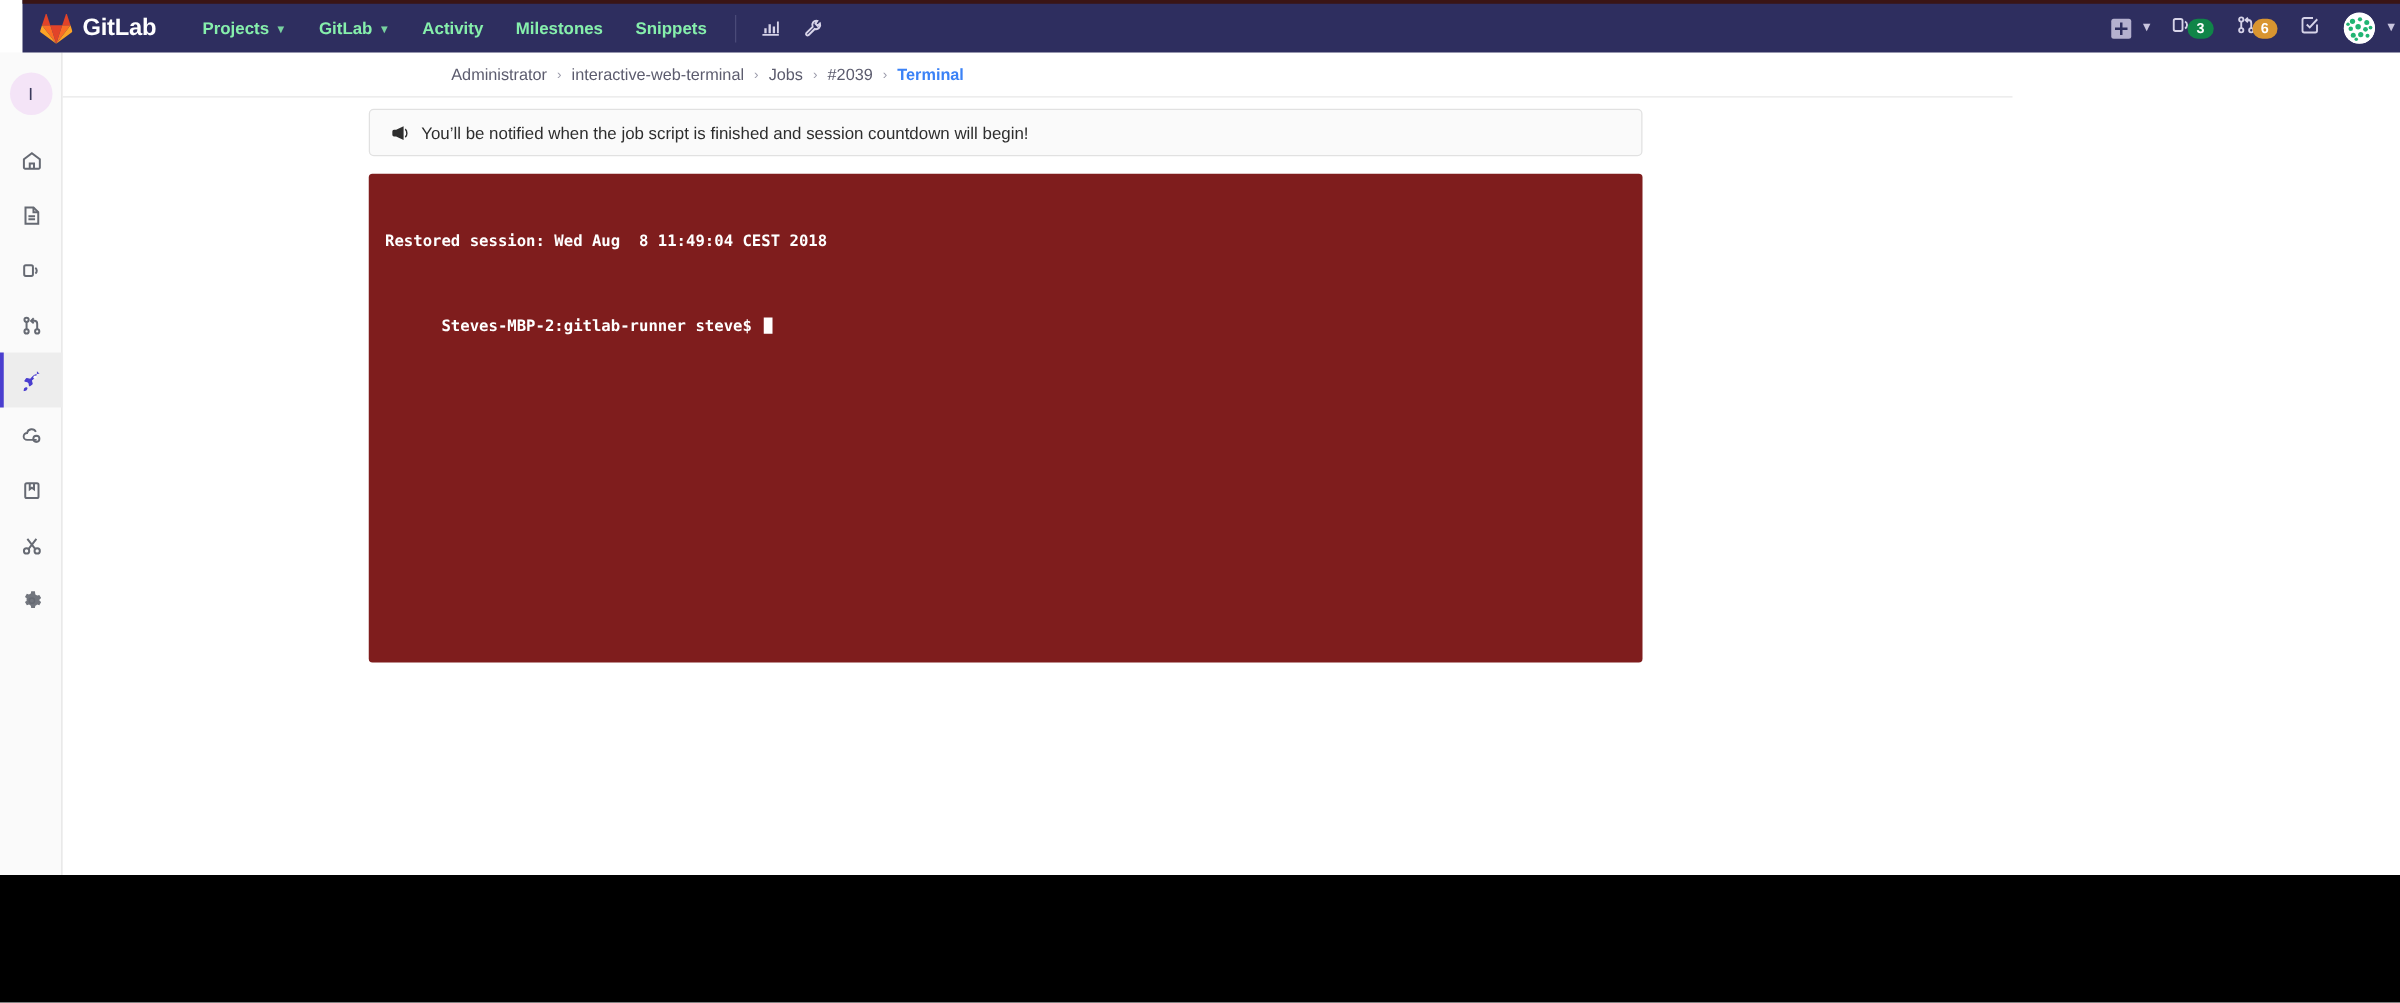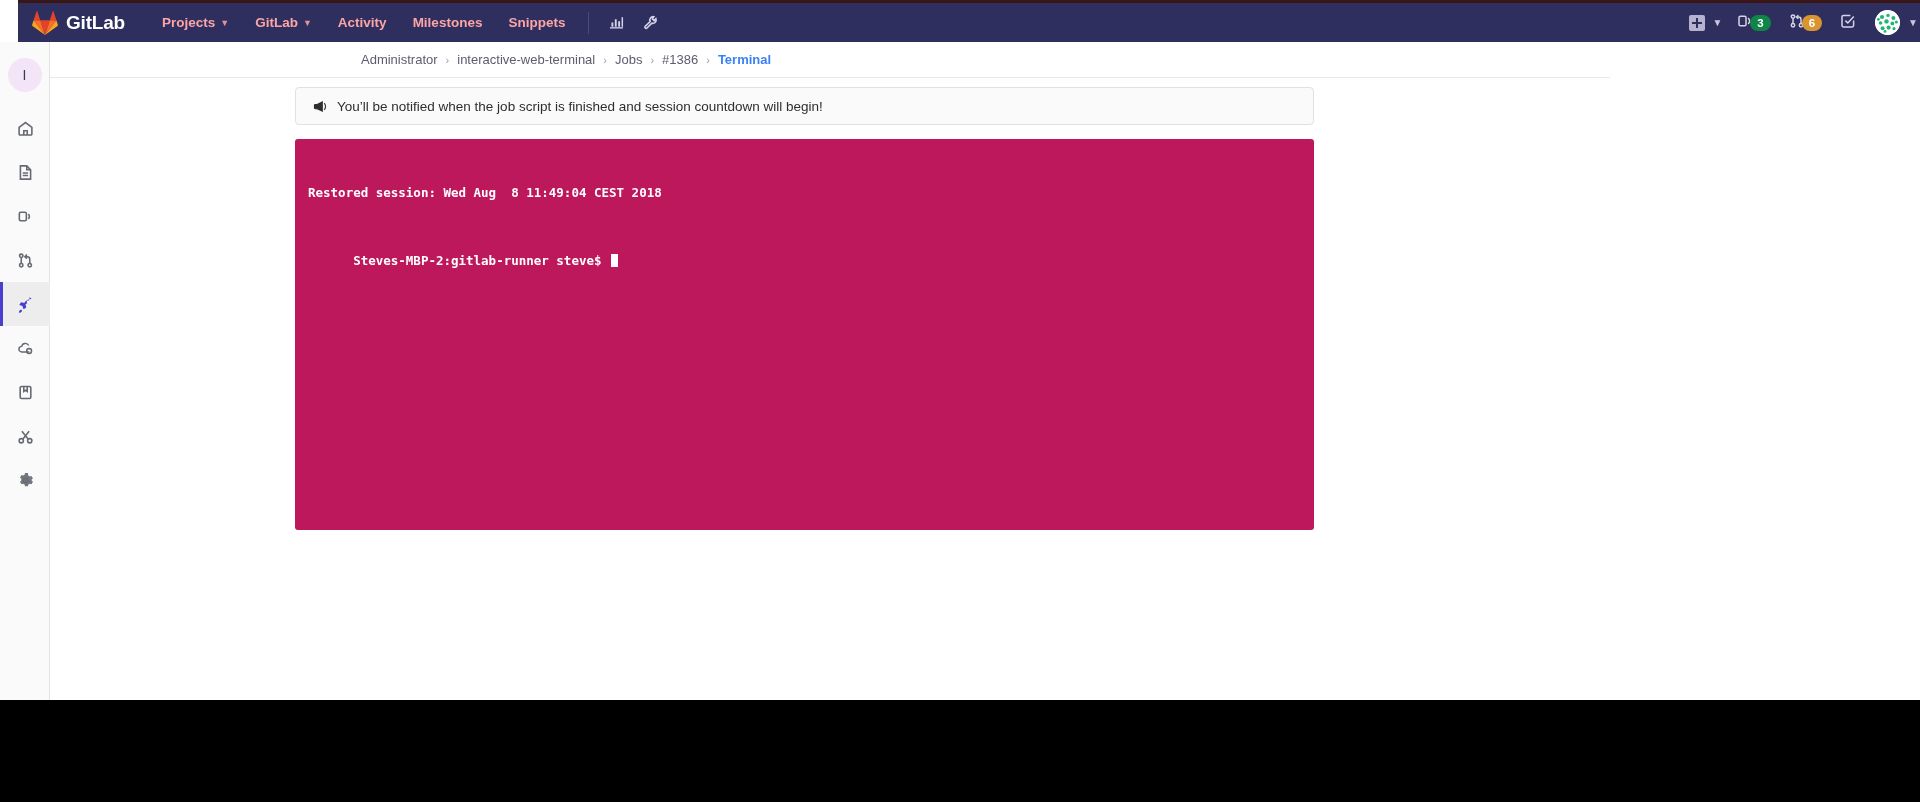--- a/index.html
+++ b/index.html
@@ -22,21 +22,21 @@
     gap: 39px;
   }
   .nav-left { display: flex; align-items: center; height: 100%; padding-left: 14px; }
   .gl-logo { width: 26px; height: 26px; margin-right: 8px; display: block; }
   .gl-wordmark {
     color: #ffffff; font-size: 19px; font-weight: 700;
     letter-spacing: -0.2px; margin-right: 24px;
   }
   .nav-items { display: flex; align-items: center; height: 100%; }
   .nav-item {
-    color: #fca5a5; font-size: 13.5px; font-weight: 700;
+    color: #86efac; font-size: 13.5px; font-weight: 700;
     padding: 0 13px; height: 42px; line-height: 42px;
     display: flex; align-items: center; cursor: pointer;
     white-space: nowrap;
   }
   .caret { margin-left: 5px; font-size: 9px; opacity: .85; }
   .nav-sep { width: 1px; height: 22px; background: #4a4a78; margin: 0 10px; }
   .nav-icon-btn {
     width: 34px; height: 42px; display: flex;
     align-items: center; justify-content: center; cursor: pointer;
     color: #d6d3e8;
@@ -149,21 +149,21 @@
     background: #fafafa; border: 1px solid #e1e1e1;
     border-radius: 4px;
     display: flex; align-items: center; padding: 0 16px; text-align: right;
   }
   .alert-icon { margin-right: 10px; display: flex; align-items: center; color: #2e2e2e; }
   .alert-text { font-size: 13.5px; color: #2e2e2e; }
 
   .terminal {
     position: absolute; left: 245px; top: 97px;
     width: 1019px; height: 391px;
-    background: #be185d; border-radius: 3px;
+    background: #7f1d1d; border-radius: 3px;
     padding: 11px 13px;
     font-family: "DejaVu Sans Mono", "Liberation Mono", monospace;
     font-size: 12.5px; line-height: 17px;
     color: #ffffff; overflow: hidden;
     white-space: pre;
     font-weight: 700;
     cursor: text;
   }
   .term-line { white-space: pre; }
   .cursor {
@@ -389,21 +389,21 @@
 <div class="content">
 
   <div class="breadcrumb-bar">
     <div class="bc">
       <a>Administrator</a>
       <span class="sep">›</span>
       <a>interactive-web-terminal</a>
       <span class="sep">›</span>
       <a>Jobs</a>
       <span class="sep">›</span>
-      <a>#1386</a>
+      <a>#2039</a>
       <span class="sep">›</span>
       <span class="current">Terminal</span>
     </div>
   </div>
 
   <div class="alert">
     <span class="alert-icon">
       <svg width="15" height="15" viewBox="0 0 16 16" fill="currentColor">
         <path d="M11.6 2.2v11.6L5.2 10.8H3.4A1.4 1.4 0 0 1 2 9.4V6.6a1.4 1.4 0 0 1 1.4-1.4h1.8z"></path>
         <path d="M13 4.6c.9.7 1.4 1.9 1.4 3.4s-.5 2.7-1.4 3.4" fill="none" stroke="currentColor" stroke-width="1.2"></path>

